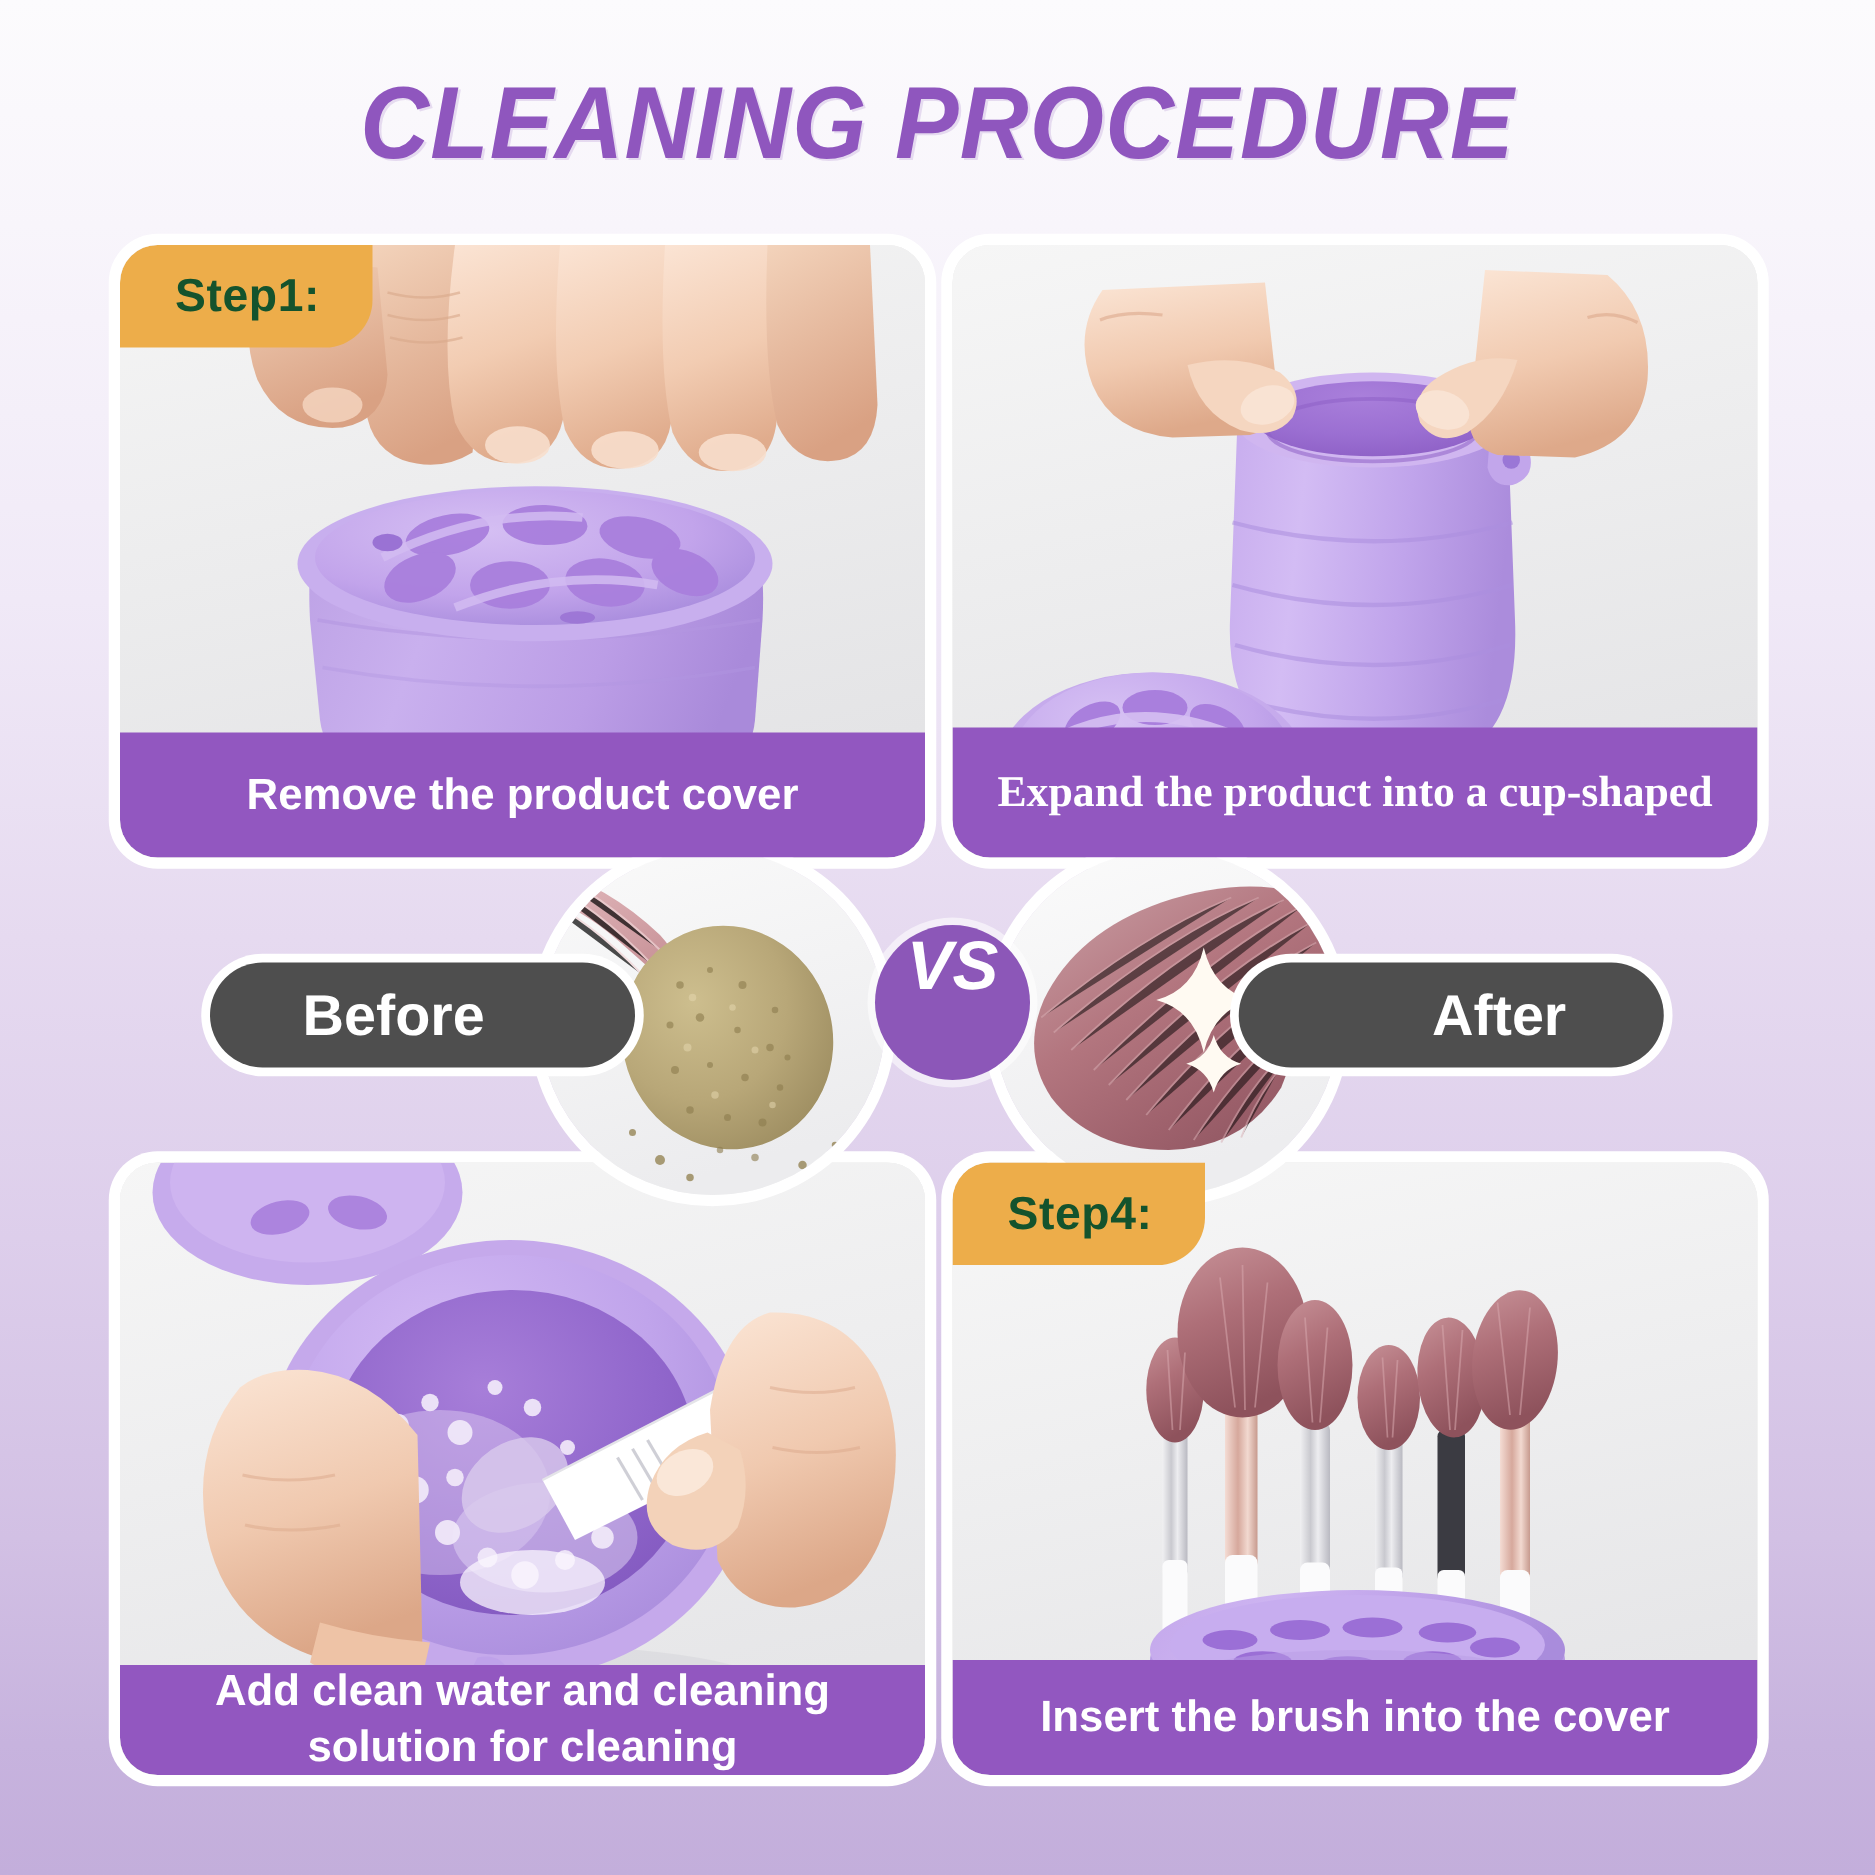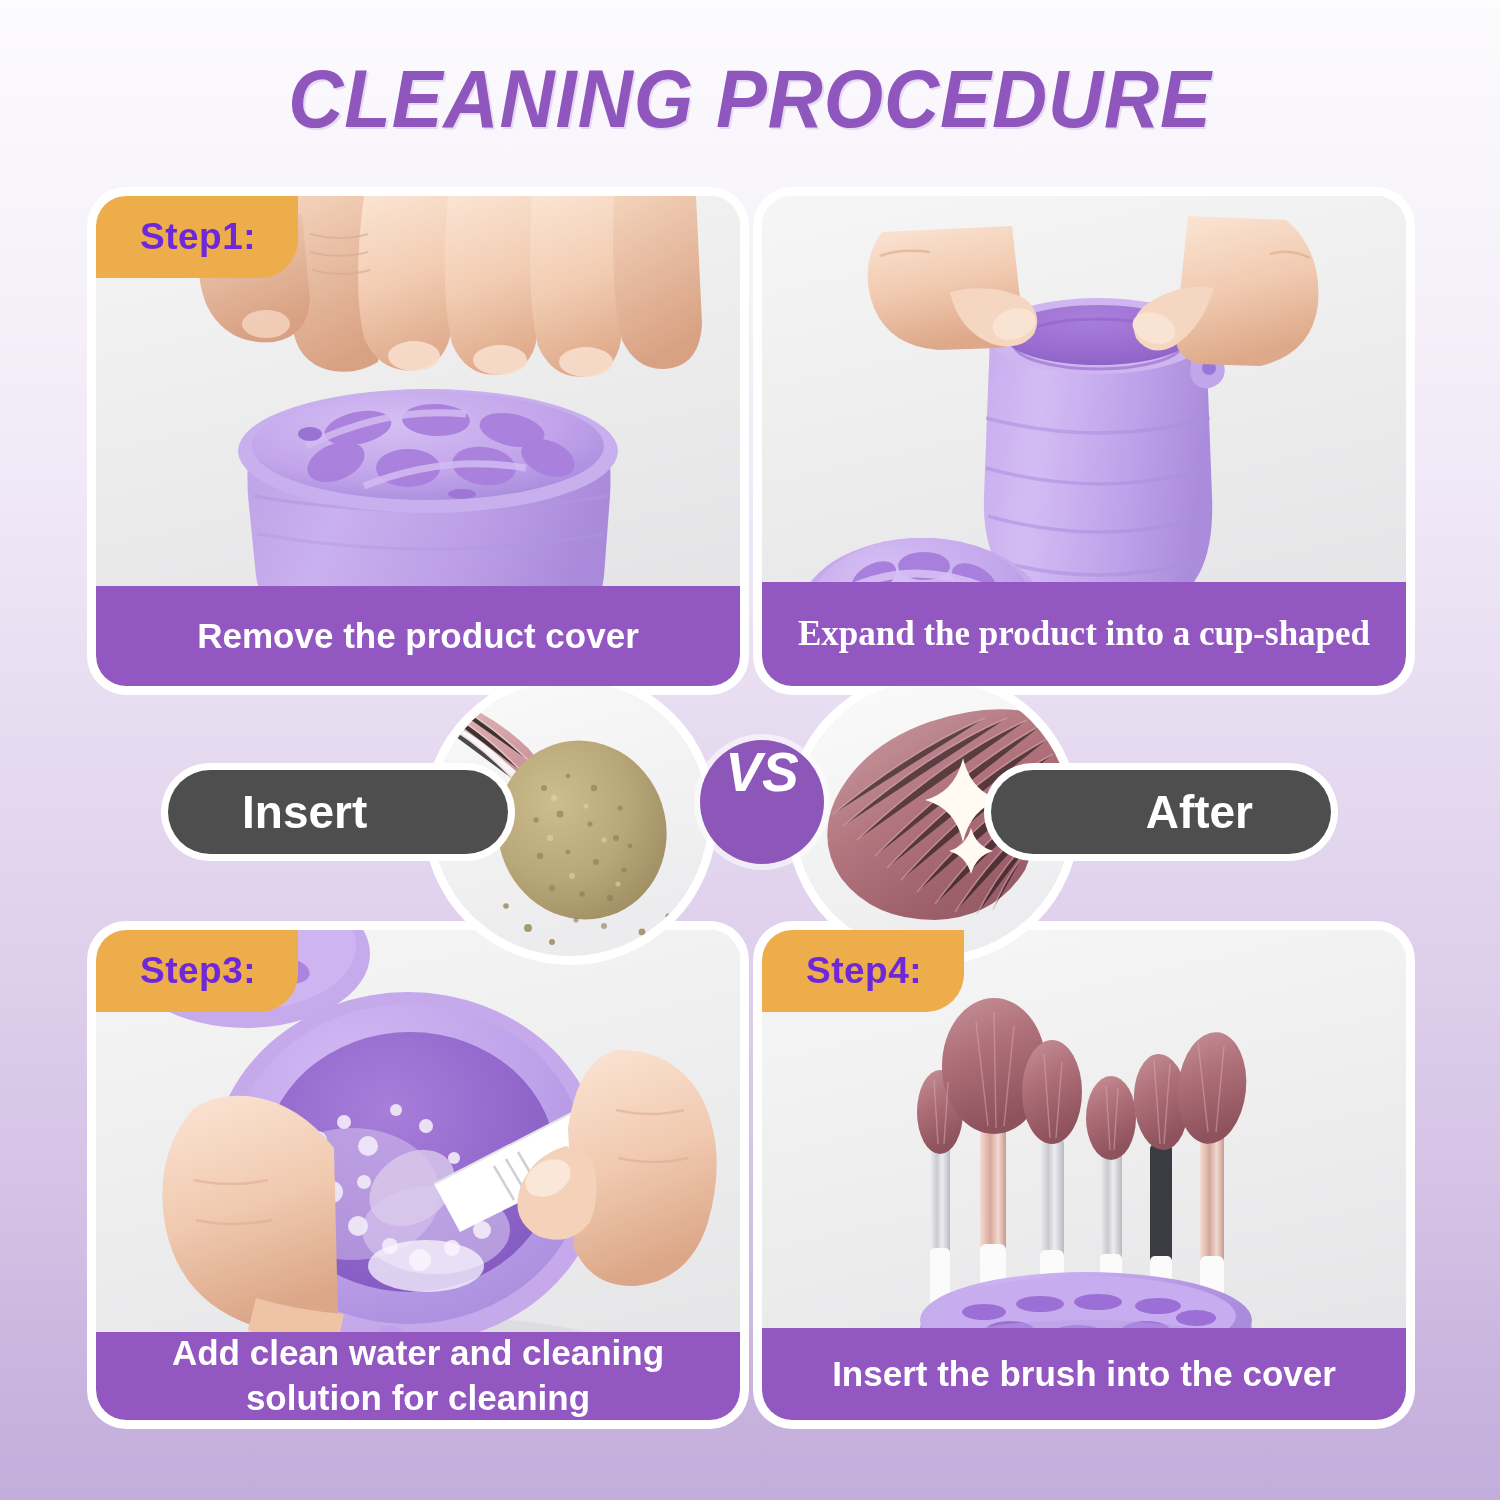--- a/index.html
+++ b/index.html
@@ -67,21 +67,21 @@
     position: absolute;
     left: 0;
     top: 0;
     height: 82px;
     padding: 0 42px 0 44px;
     display: flex;
     align-items: center;
     background: #EDAD4A;
     border-top-left-radius: 30px;
     border-bottom-right-radius: 38px;
-    color: #6d28d9;
+    color: #14532d;
     font-size: 37px;
     font-weight: bold;
     letter-spacing: 0.5px;
     z-index: 20;
   }
 
   
   .caption {
     position: absolute;
     left: 0;
@@ -435,21 +435,20 @@
         <path d="M520 120 Q578 118 606 168 Q632 222 612 292 Q594 350 540 356 Q496 358 478 318 L472 198 Q482 130 520 120 Z" fill="url(#skin3)"></path>
         <path d="M470 216 Q436 226 424 258 Q414 290 442 306 Q474 318 494 292 Q506 262 496 230 Z" fill="#F3D2B9"></path>
         <ellipse cx="452" cy="248" rx="24" ry="17" transform="rotate(-28 452 248)" fill="#FAE7D8"></ellipse>
         <g stroke="#DCA98C" stroke-width="2.5" fill="none" opacity="0.5">
           <path d="M520 180 Q556 188 588 180"></path>
             <path d="M522 228 Q558 236 592 228"></path>
         </g>
       </g>
     </svg>
   </div>
-  <div class="badge">Step3:</div>
   <div class="caption cap-3">Add clean water and cleaning solution for cleaning</div>
 </div>
 
 <div class="card card-4">
   <div class="photo">
     <svg width="644" height="490" viewBox="0 0 644 490">
       <defs>
         <linearGradient id="s4bg" x1="0" y1="0" x2="0.3" y2="1">
           <stop offset="0%" stop-color="#F7F7F7"></stop>
             <stop offset="100%" stop-color="#E6E6E8"></stop>
@@ -559,21 +558,21 @@
         <ellipse cx="324" cy="412" rx="138" ry="22" fill="#B99DE6" opacity="0.5"></ellipse>
       </g>
     </svg>
   </div>
   <div class="badge">Step4:</div>
   <div class="caption cap-4">Insert the brush into the cover</div>
 </div>
 
 <div class="ba-band">
   <div class="pill pill-before">
-    <span>Insert</span>
+    <span>Before</span>
   </div>
   <div class="pill pill-after">
     <span>After</span>
   </div>
 </div>
 
 <div class="ba-circle circle-before">
   <svg width="276" height="276" viewBox="0 0 276 276">
     <defs>
       <linearGradient id="bbg" x1="0" y1="0" x2="0.3" y2="1">

